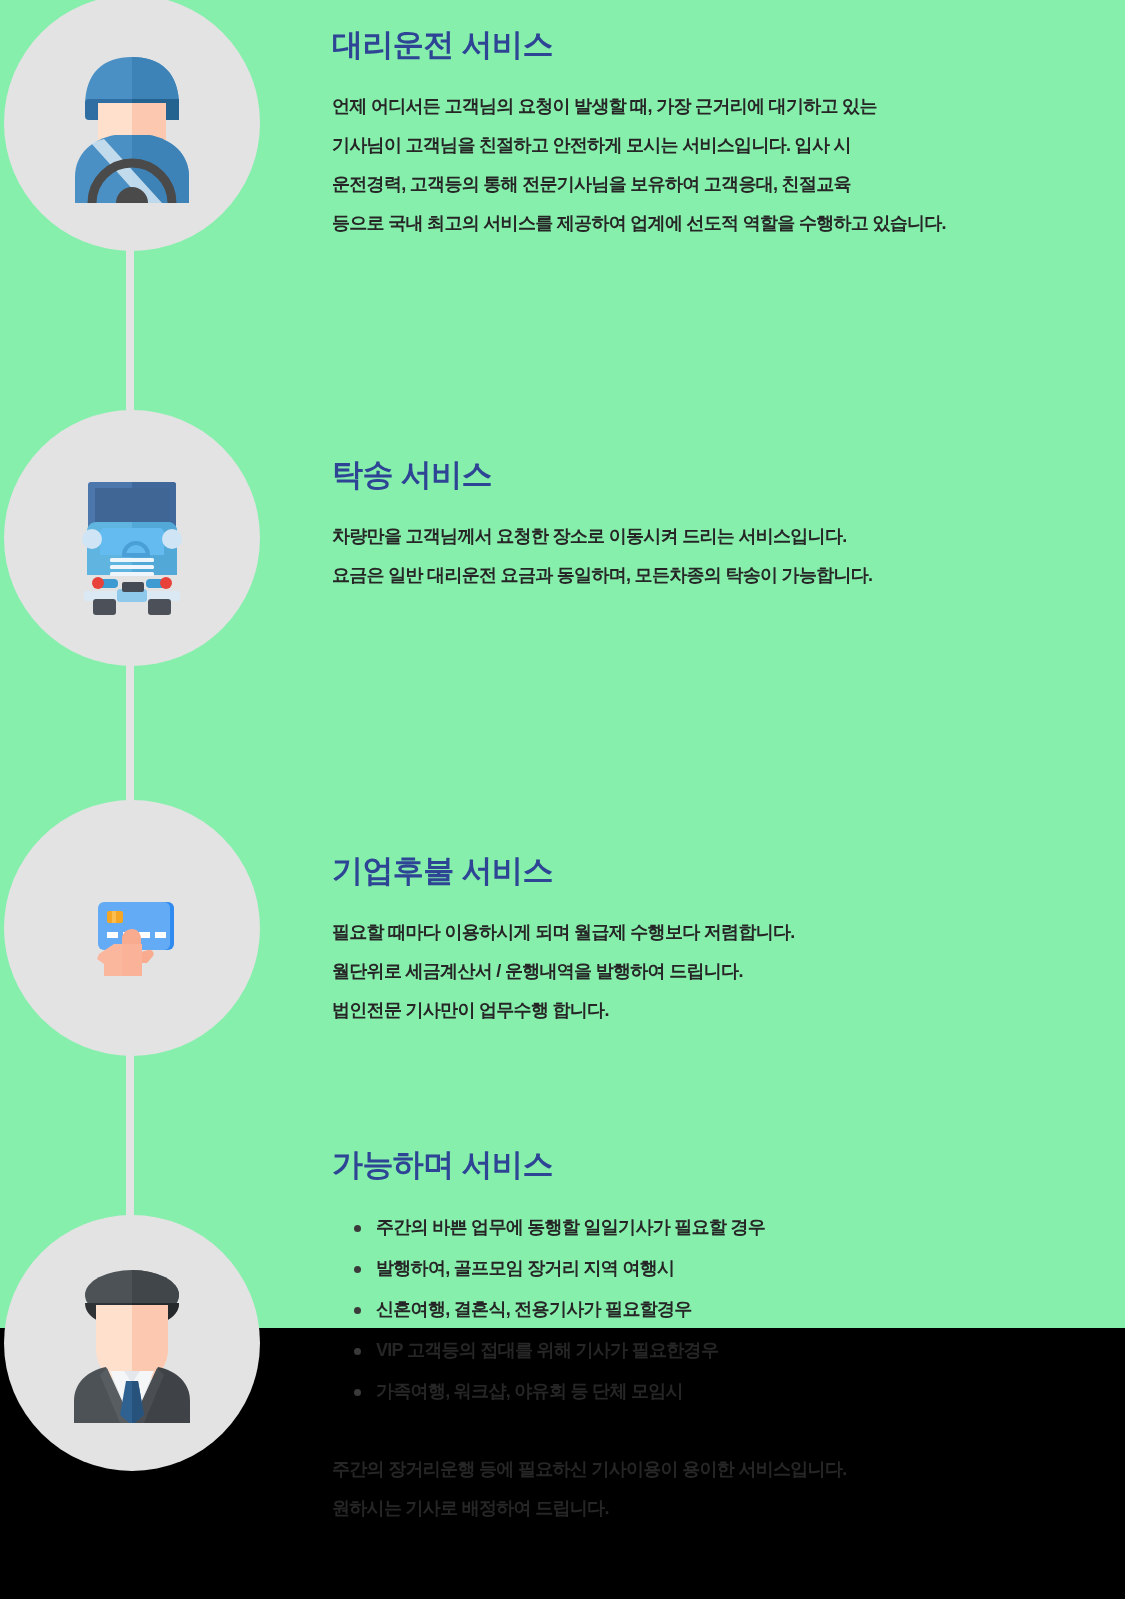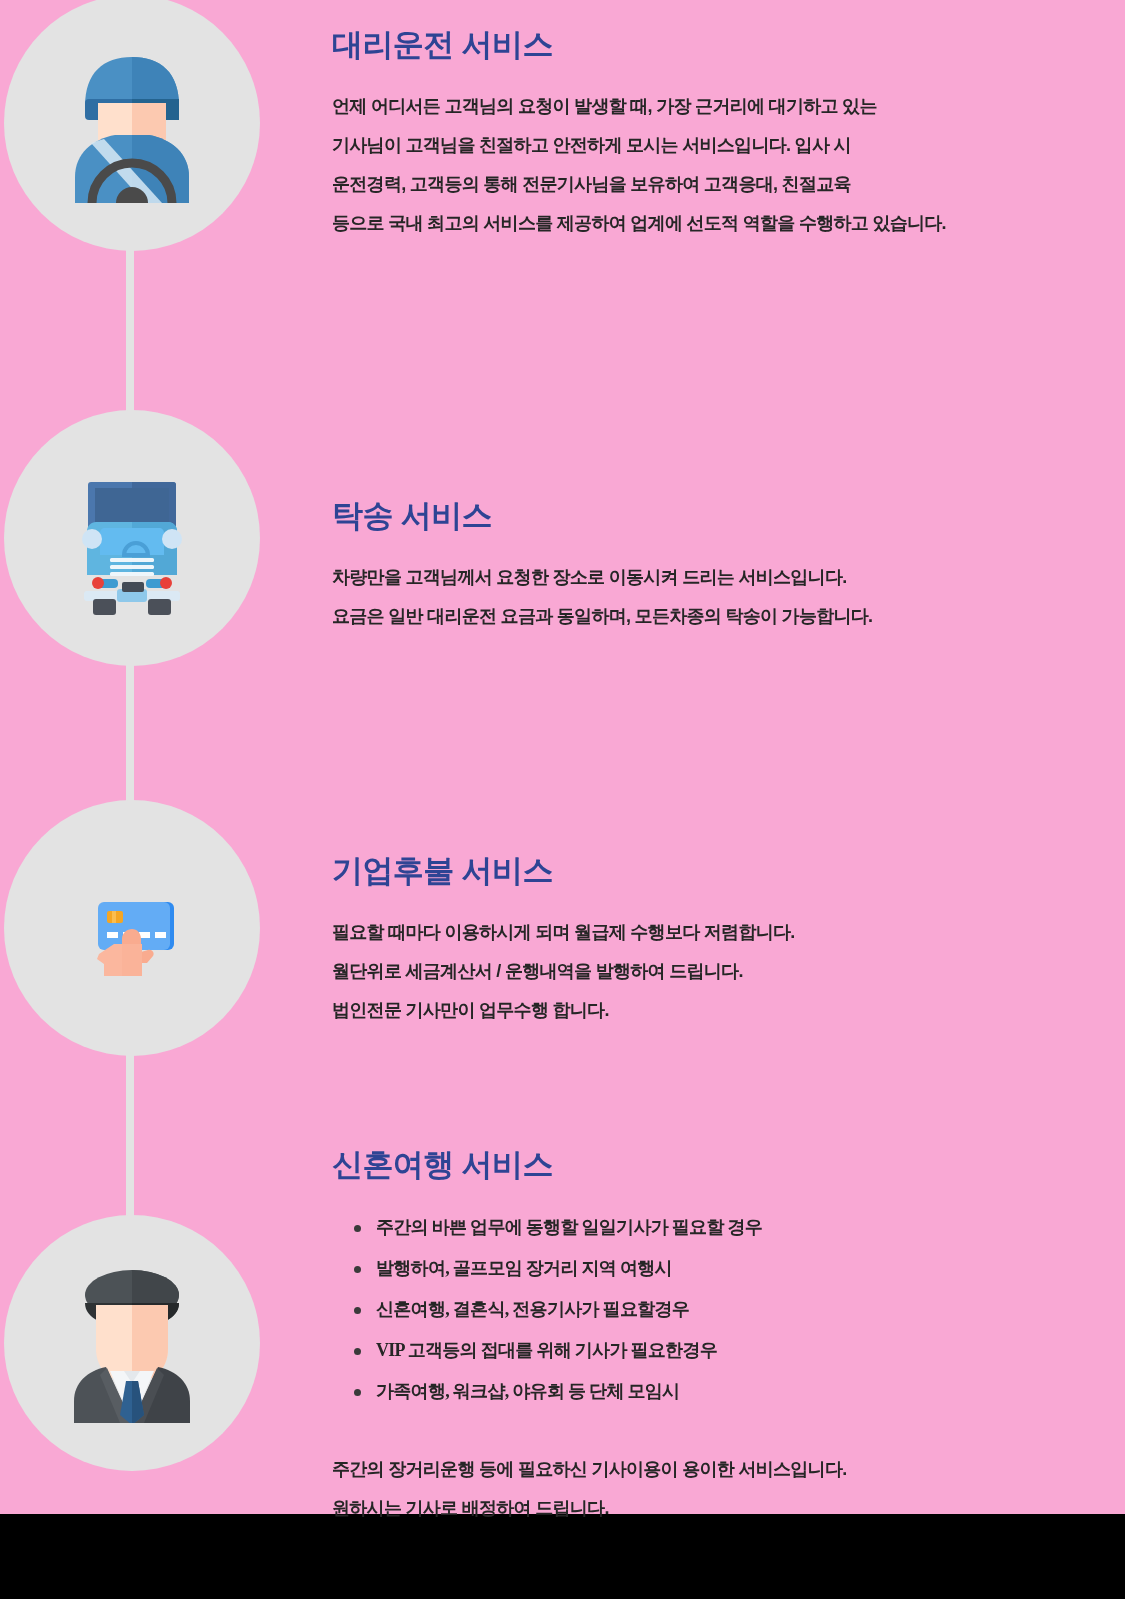--- a/index.html
+++ b/index.html
@@ -5,22 +5,22 @@
 <style>
   * { margin:0; padding:0; box-sizing:border-box; }
   html, body {
     width:1125px; height:1599px;
     background:#000;
     font-family:"Liberation Sans","DejaVu Sans",sans-serif;
     overflow:hidden;
   }
   #stage {
     position:relative;
-    width:1125px; height:1514px;
-    background:#f9a8d4;
+    width:1125px; height:1328px;
+    background:#86efac;
   }
 
   
   .connector {
     position:absolute;
     left:126px;
     width:8px;
     background:#e3e3e3;
     z-index:1;
   }
@@ -56,21 +56,21 @@
     white-space:nowrap;
   }
   .block p, .block li {
     font-size:18px;
     font-weight:bold;
     color:#262626;
     line-height:39px;
     letter-spacing:-0.7px;
     white-space:nowrap;
   }
-  .block ul { list-style:none; margin:0 0 0 14px;font-family:Liberation Serif, serif; }
+  .block ul { list-style:none; margin:0 0 0 14px; }
   .block li {
     position:relative;
     padding-left:30px;
     line-height:41px;
   }
   .block li::before {
     content:"";
     position:absolute;
     left:8px; top:18px;
     width:7px; height:7px;
@@ -145,21 +145,21 @@
 
       <rect x="32" y="133" width="96" height="10" rx="3" fill="#dbe9f4"></rect>
       <rect x="65" y="131" width="30" height="13" rx="3" fill="#8ec8ea"></rect>
       <rect x="70" y="124" width="22" height="10" rx="2" fill="#444b55"></rect>
 
       <rect x="41" y="141" width="23" height="16" rx="3" fill="#4b5059"></rect>
       <rect x="96" y="141" width="23" height="16" rx="3" fill="#4b5059"></rect>
     </svg>
   </div>
 
-  <div class="block" style="top:456px;margin-top:41px;">
+  <div class="block" style="top:456px;">
     <h2>탁송 서비스</h2>
     <p>차량만을 고객님께서 요청한 장소로 이동시켜 드리는 서비스입니다.</p>
     <p>요금은 일반 대리운전 요금과 동일하며, 모든차종의 탁송이 가능합니다.</p>
   </div>
 
   <div class="node" style="top:800px;">
     <svg class="glyph" viewBox="0 0 160 160">
 
       <rect x="50" y="54" width="72" height="48" rx="6" fill="#2f8bf0"></rect>
 
@@ -206,21 +206,21 @@
       <path d="M55 105 l25 55 l-12 0 l-20 -48 Z" fill="#585d62"></path>
       <path d="M105 105 l-25 55 l12 0 l20 -48 Z" fill="#4a4e53"></path>
 
       <path d="M72 108 h16 l-8 12 Z" fill="#e4e8ec"></path>
       <path d="M74 118 h12 l6 34 l-12 10 l-12 -10 Z" fill="#2f6191"></path>
       <path d="M80 118 h6 l6 34 l-12 10 Z" fill="#27527c"></path>
     </svg>
   </div>
 
   <div class="block" style="top:1146px;">
-    <h2>신혼여행 서비스</h2>
+    <h2>가능하며 서비스</h2>
     <ul>
       <li>주간의 바쁜 업무에 동행할 일일기사가 필요할 경우</li>
       <li>발행하여, 골프모임 장거리 지역 여행시</li>
       <li>신혼여행, 결혼식, 전용기사가 필요할경우</li>
       <li>VIP 고객등의 접대를 위해 기사가 필요한경우</li>
       <li>가족여행, 워크샵, 야유회 등 단체 모임시</li>
     </ul>
     <div class="gap"></div>
     <p>주간의 장거리운행 등에 필요하신 기사이용이 용이한 서비스입니다.</p>
     <p>원하시는 기사로 배정하여 드립니다.</p>

